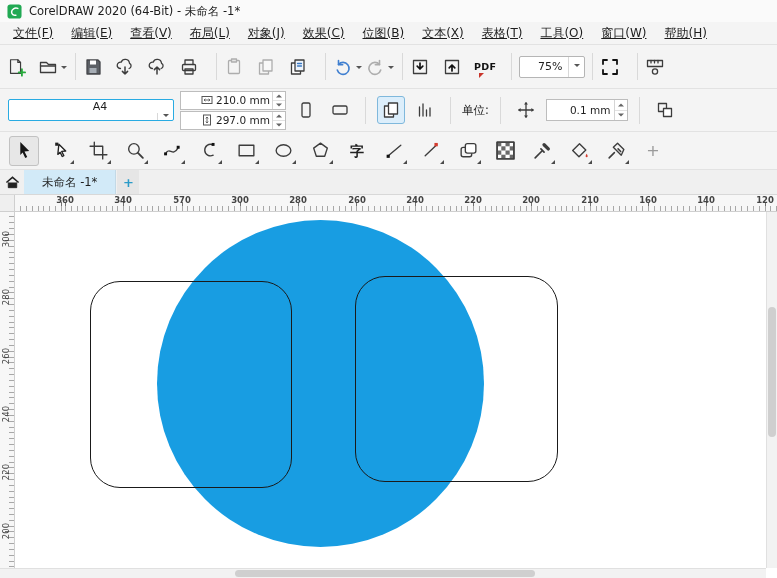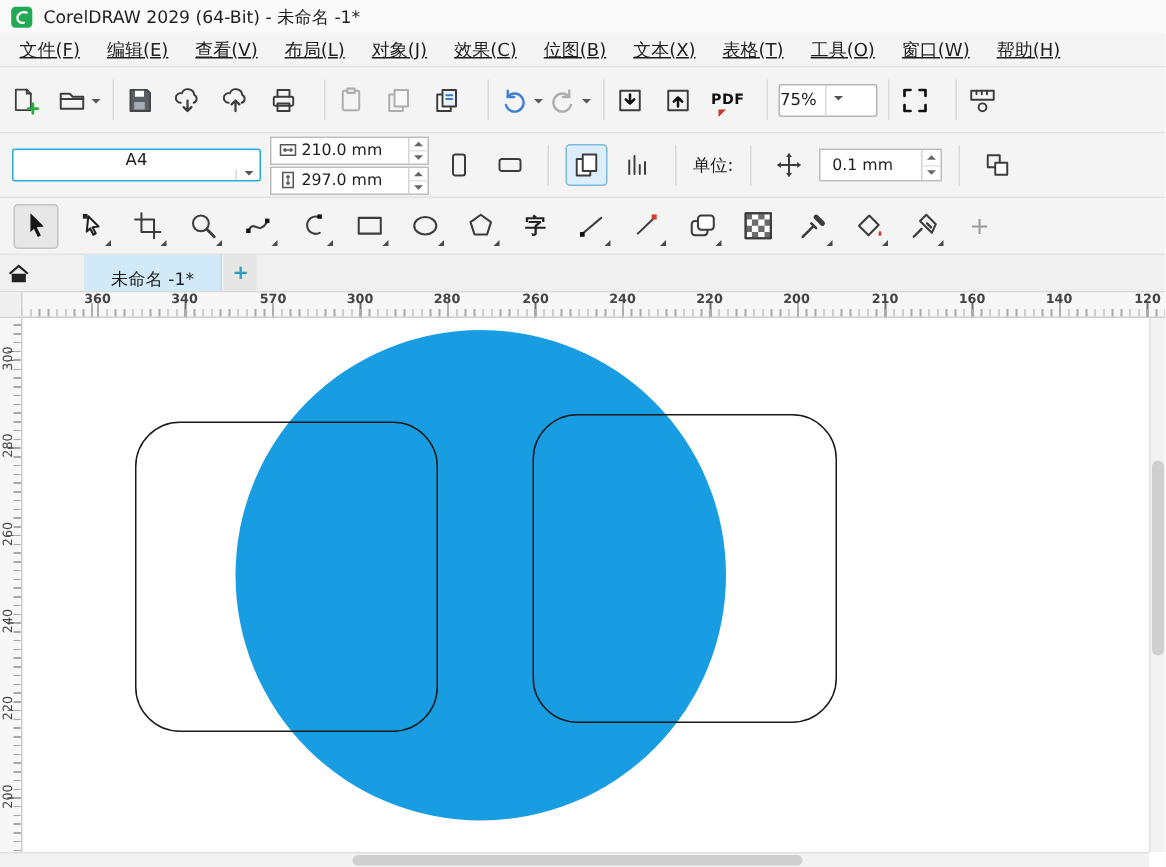--- a/index.html
+++ b/index.html
@@ -18,29 +18,29 @@
   
   .toolbar { height:44px; flex:0 0 44px; display:flex; align-items:center; gap:2px; padding:0 6px; background:#f4f4f4; border-bottom:1px solid #e2e2e2; overflow:hidden; }
   .tb { height:32px; min-width:30px; display:flex; align-items:center; border-radius:3px; position:relative; flex:0 0 auto; }
   .tb.dim svg { opacity:.38; }
   .sep { width:1px; height:27px; background:#d9d9d9; margin:0 5px; flex:0 0 1px; }
   .dcaret { width:0; height:0; border:3.5px solid transparent; border-top-color:#555; margin-left:3px; margin-top:4px; }
   svg.ic { width:20px; height:20px; stroke:#3c3c3c; fill:none; stroke-width:1.3; stroke-linecap:round; stroke-linejoin:round; display:block; }
   .pdftxt { font-weight:bold; font-size:9.5px; letter-spacing:.3px; color:#111; }
   .pdfmark { position:absolute; left:5px; bottom:5px; width:0; height:0; border-top:5px solid #c9342a; border-right:5px solid transparent; }
 
-  .combo { display:flex; align-items:center; height:22px; background:#fff; border:1px solid #b5b5b5; border-radius:2px; font-size:11px; padding-left:0; flex:0 0 auto; }
+  .combo { display:flex; align-items:center; height:22px; background:#fff; border:1px solid #b5b5b5; border-radius:2px; font-size:11px; padding-left:18px; flex:0 0 auto; }
   .combo .cbtn { width:16px; height:100%; display:flex; align-items:center; justify-content:center; border-left:1px solid #d8d8d8; margin-left:6px; }
   .combo .cbtn .dcaret { margin:0; }
   .combo.accent { border:1px solid #29ABE2; }
 
   
   .propbar { height:43px; flex:0 0 43px; display:flex; align-items:center; gap:6px; padding:0 8px; background:#f4f4f4; border-bottom:1px solid #e2e2e2; overflow:hidden; }
   .dims { display:flex; flex-direction:column; gap:1px; }
-  .dimrow { display:flex; align-items:center; background:#fff; border:1px solid #bdbdbd; height:19px; width:106px; font-size:10.5px; padding-left:5px; }
+  .dimrow { display:flex; align-items:center; background:#fff; border:1px solid #bdbdbd; height:19px; width:106px; font-size:10.5px; padding-left:20px; }
   .dimrow .val { flex:1; padding-left:3px; }
   .spin { display:flex; flex-direction:column; width:13px; height:100%; border-left:1px solid #d5d5d5; }
   .sp { flex:1; display:flex; align-items:center; justify-content:center; }
   .sp + .sp { border-top:1px solid #e2e2e2; }
   .sp.u::after { content:""; width:0; height:0; border:3px solid transparent; border-bottom-color:#666; transform:translateY(-1.5px); }
   .sp.d::after { content:""; width:0; height:0; border:3px solid transparent; border-top-color:#666; transform:translateY(1.5px); }
   .pb-btn { width:28px; height:28px; display:flex; align-items:center; justify-content:center; border-radius:3px; flex:0 0 auto; }
   .pb-btn.pressed { background:#dceefb; border:1px solid #7fb8dc; }
   .pb-label { font-size:11.5px; white-space:nowrap; }
 
@@ -49,21 +49,21 @@
   .tool { width:30px; height:30px; display:flex; align-items:center; justify-content:center; position:relative; border-radius:3px; flex:0 0 auto; }
   .tool.active { background:#e7e7e7; border:1px solid #c2c2c2; }
   .tool.fly::after { content:""; position:absolute; right:2px; bottom:2px; width:0; height:0; border-bottom:4px solid #4a4a4a; border-left:4px solid transparent; }
   .tool svg { width:21px; height:21px; }
   .zi { font-size:14px; font-weight:bold; color:#222; line-height:1; }
   .plus-tool { font-size:16px; color:#9a9a9a; line-height:1; }
 
   
   .tabbar { height:25px; flex:0 0 25px; display:flex; align-items:stretch; background:#f0f0f0; border-bottom:1px solid #d8d8d8; }
   .home { width:24px; display:flex; align-items:center; justify-content:center; }
-  .doctab { display:flex; align-items:flex-end; padding:0 18px; background:#d2eaf8; font-size:11.5px; border-right:1px solid #c3d9e6;margin-left:32px; }
+  .doctab { display:flex; align-items:center; padding:0 18px; background:#d2eaf8; font-size:11.5px; border-right:1px solid #c3d9e6; }
   .newtab { width:22px; display:flex; align-items:center; justify-content:center; background:#e6e6e6; color:#2b9bc8; font-weight:bold; font-size:13px; margin-left:1px; }
 
   
   .rulerrow { height:17px; flex:0 0 17px; display:flex; background:#f7f7f7; border-bottom:1px solid #cfcfcf; }
   .rcorner { width:15px; flex:0 0 15px; border-right:1px solid #cfcfcf; background:#efefef; }
   .hruler { flex:1; position:relative; overflow:hidden;
     background-image:
       repeating-linear-gradient(to right,#a8a8a8 0 1px,transparent 1px 5.83px),
       repeating-linear-gradient(to right,#6f6f6f 0 1px,transparent 1px 58.3px);
     background-size:auto 5px, auto 9px;
@@ -93,21 +93,21 @@
 </head>
 <body>
 
 <div class="app">
 
   <div class="titlebar">
     <svg class="logo" viewBox="0 0 16 16">
       <rect x="0.5" y="0.5" width="15" height="15" rx="3" fill="#21a953"></rect>
       <path d="M11.5 4.7c-3.3-1.2-6.6 1-6.6 3.8 0 2.4 2.1 4 4.6 3.4" stroke="#fff" fill="none" stroke-width="1.6" stroke-linecap="round"></path>
     </svg>
-    <span>CorelDRAW 2029 (64-Bit) - 未命名 -1*</span>
+    <span>CorelDRAW 2020 (64-Bit) - 未命名 -1*</span>
   </div>
 
   <div class="menubar">
     <span class="menu-item">文件(F)</span>
     <span class="menu-item">编辑(E)</span>
     <span class="menu-item">查看(V)</span>
     <span class="menu-item">布局(L)</span>
     <span class="menu-item">对象(J)</span>
     <span class="menu-item">效果(C)</span>
     <span class="menu-item">位图(B)</span>

